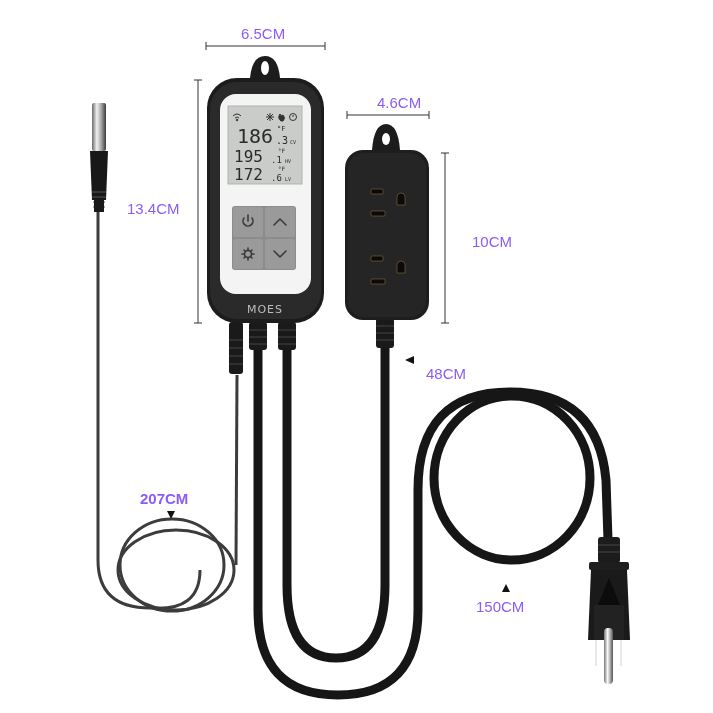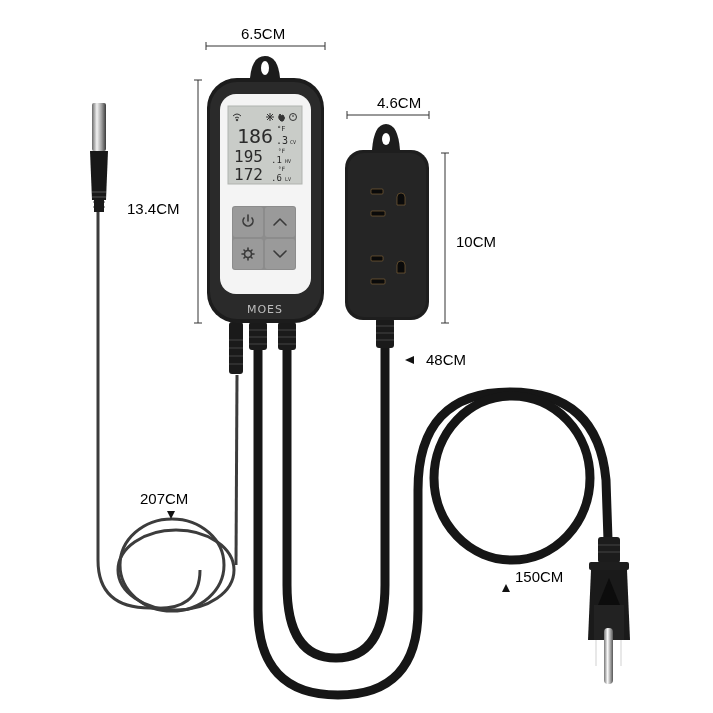--- a/index.html
+++ b/index.html
@@ -1,18 +1,18 @@
 <!DOCTYPE html>
 <html><head>
 <meta charset="utf-8">
 <style>
   html, body { margin:0; padding:0; background:#ffffff; }
   body { width:713px; height:713px; position:relative; overflow:hidden;
          font-family:"Liberation Sans", sans-serif; color:#1a1a1a; }
-  .label { position:absolute; font-size:15px; color:#000000; white-space:nowrap; }
+  .label { position:absolute; font-size:15px; color:#8b5cf6; white-space:nowrap; }
   svg { position:absolute; left:0; top:0; }
   .lcd-text { font-family:"DejaVu Sans Mono", monospace; fill:#2b2b2b; }
   .btn-icon { fill:none; stroke:#3a3a3a; stroke-width:1.6; stroke-linecap:round; stroke-linejoin:round; }
 </style>
 </head>
 <body>
 
 <svg width="713" height="713" viewBox="0 0 713 713">
   <defs>
     <linearGradient id="cordGradV" x1="0" x2="1" y1="0" y2="0">
@@ -209,16 +209,16 @@
   </g>
 
   <path d="M405 360 L414 356 L414 364 Z" fill="#111"></path>
   <path d="M167 511 L175 511 L171 519 Z" fill="#111"></path>
   <path d="M502 592 L510 592 L506 584 Z" fill="#111"></path>
 </svg>
 
 <div class="label" style="left:241px; top:25px;">6.5CM</div>
 <div class="label" style="left:127px; top:200px;text-align:center;">13.4CM</div>
 <div class="label" style="left:361px; top:94px;margin-left:16px;">4.6CM</div>
-<div class="label" style="left:456px; top:233px;">10CM</div>
-<div class="label" style="left:426px; top:351px;text-align:right;">48CM</div>
-<div class="label" style="left:140px; top:490px;">207CM</div>
-<div class="label" style="left:476px; top:568px;margin-left:39px;">150CM</div>
+<div class="label" style="left:472px; top:233px;">10CM</div>
+<div class="label" style="left:426px; top:365px;text-align:right;">48CM</div>
+<div class="label" style="left:140px; top:490px;font-weight:bold;">207CM</div>
+<div class="label" style="left:476px; top:598px;">150CM</div>
 
 </body></html>

